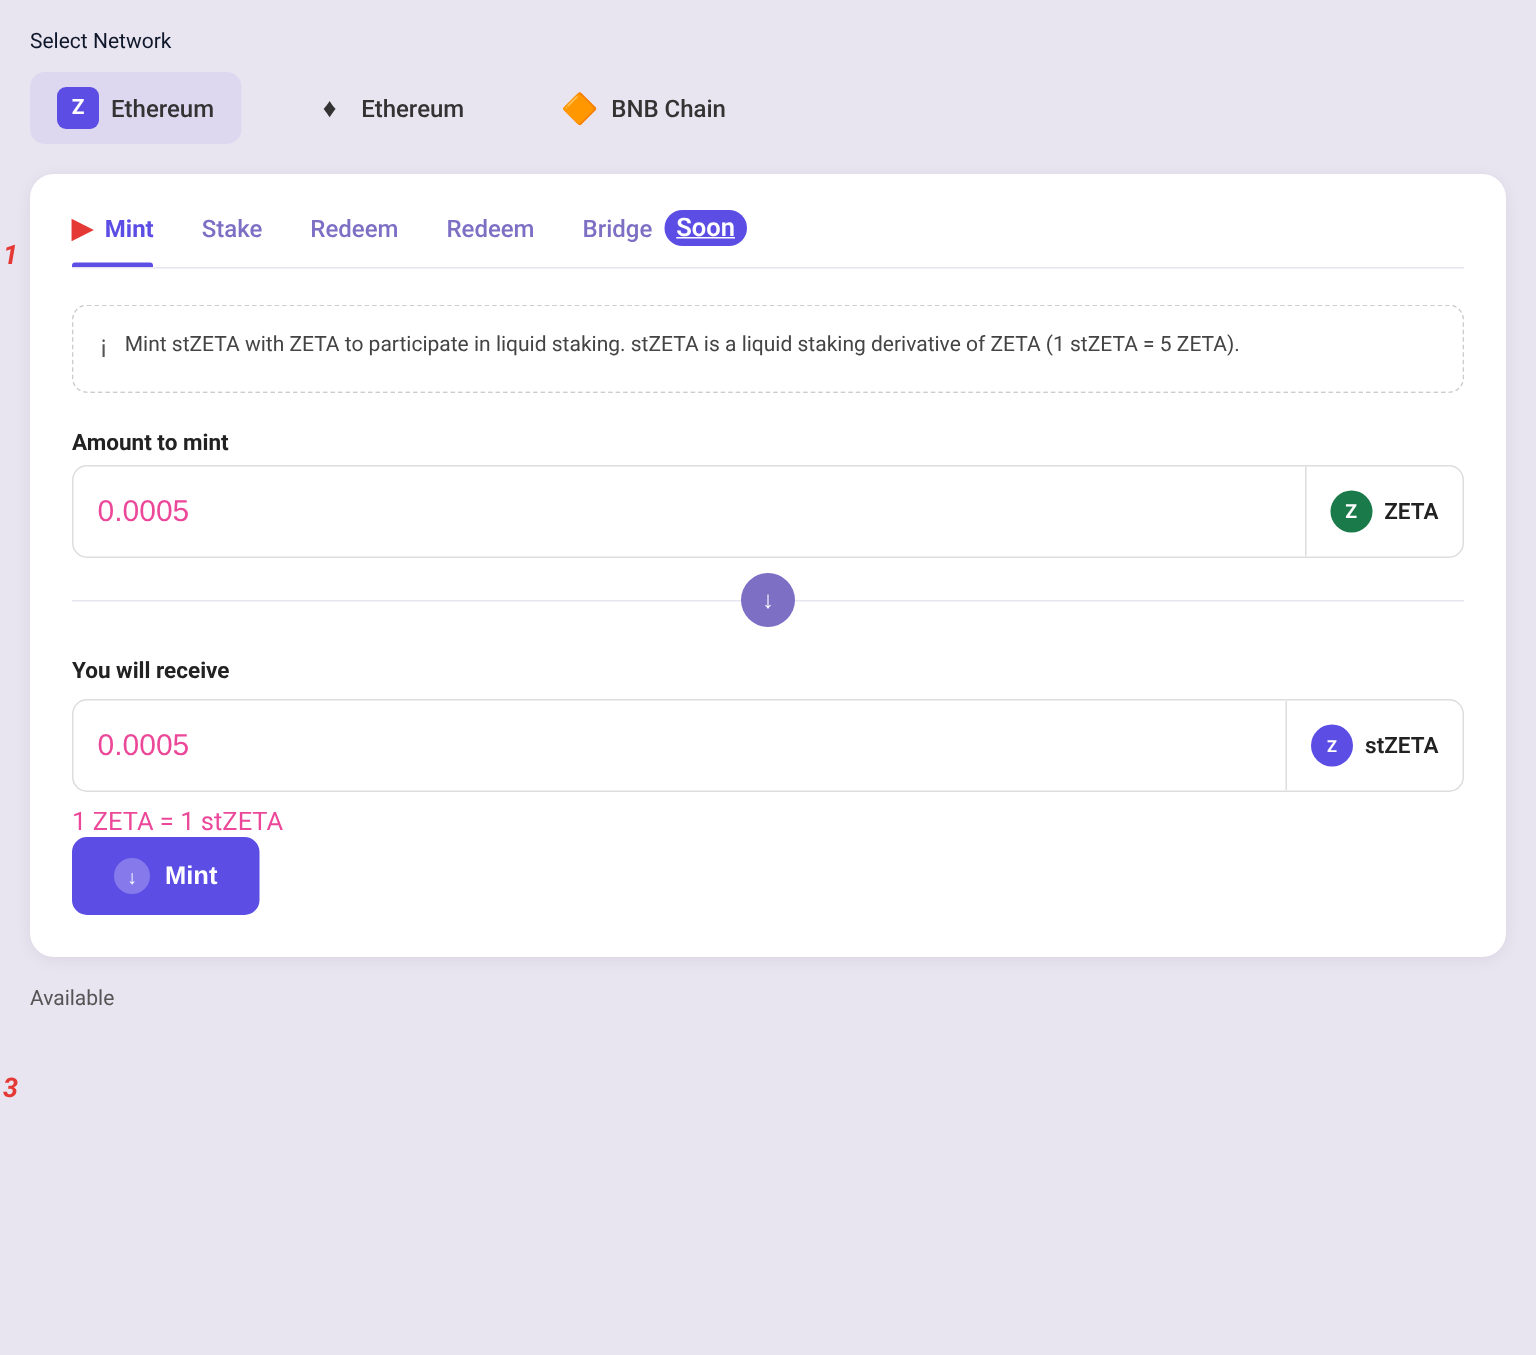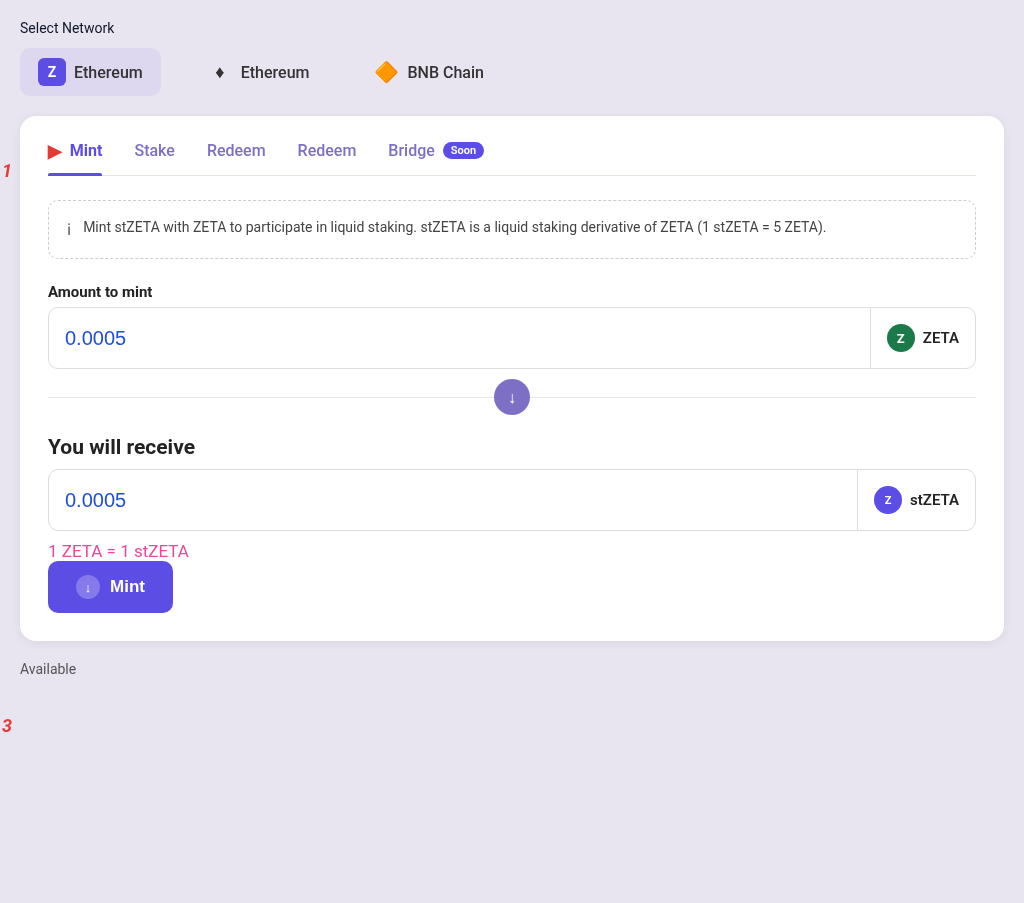--- a/index.html
+++ b/index.html
@@ -117,24 +117,25 @@
     }
 
     .tab-arrow {
       color: #e53935;
       font-size: 18px;
     }
 
     .soon-badge {
       background: #5c4de5;
       color: white;
-      font-size: 11px;
+      font-size: 17px;
       font-weight: 600;
       padding: 2px 8px;
       border-radius: 20px;
+      text-decoration: underline;
     }
 
     
     .info-box {
       border: 1.5px dashed #ccc;
       border-radius: 10px;
       padding: 16px 18px;
       display: flex;
       align-items: flex-start;
       gap: 12px;
@@ -166,21 +167,21 @@
       border-radius: 10px;
       overflow: hidden;
       margin-bottom: 10px;
     }
 
     .amount-input {
       flex: 1;
       border: none;
       outline: none;
       font-size: 20px;
-      color: #1d4ed8;
+      color: #ec4899;
       padding: 16px 16px;
       background: transparent;
     }
 
     .token-badge {
       display: flex;
       align-items: center;
       gap: 8px;
       padding: 0 16px;
       border-left: 1.5px solid #ddd;
@@ -255,21 +256,21 @@
       justify-content: center;
       color: white;
       font-size: 16px;
       position: relative;
       z-index: 1;
       cursor: pointer;
     }
 
     
     .receive-label {
-      font-size: 21px;
+      font-size: 15px;
       font-weight: 700;
       color: #222;
       margin-bottom: 10px;
     }
 
     .rate-text {
       font-size: 17px;
       color: #ec4899;
       margin-top: 10px;
     }

